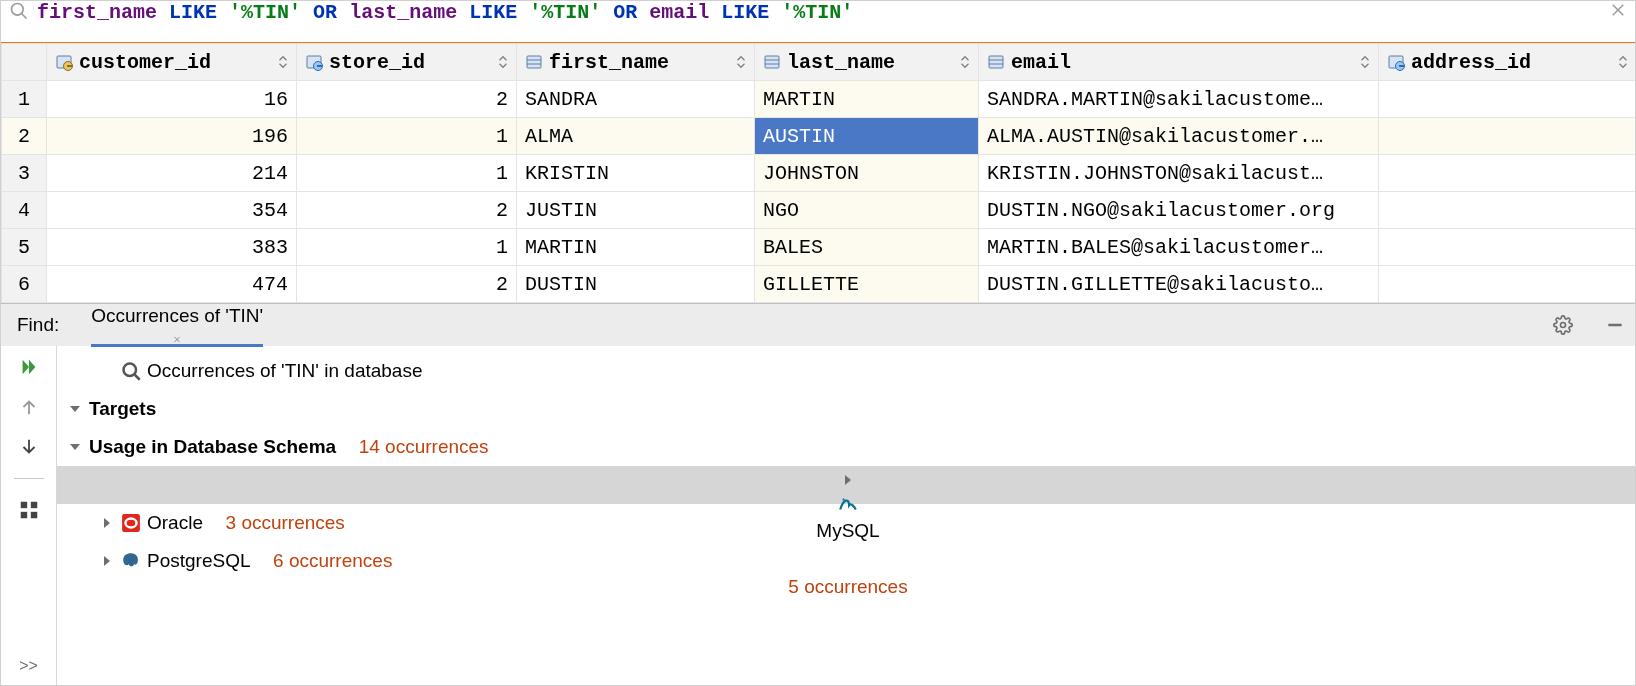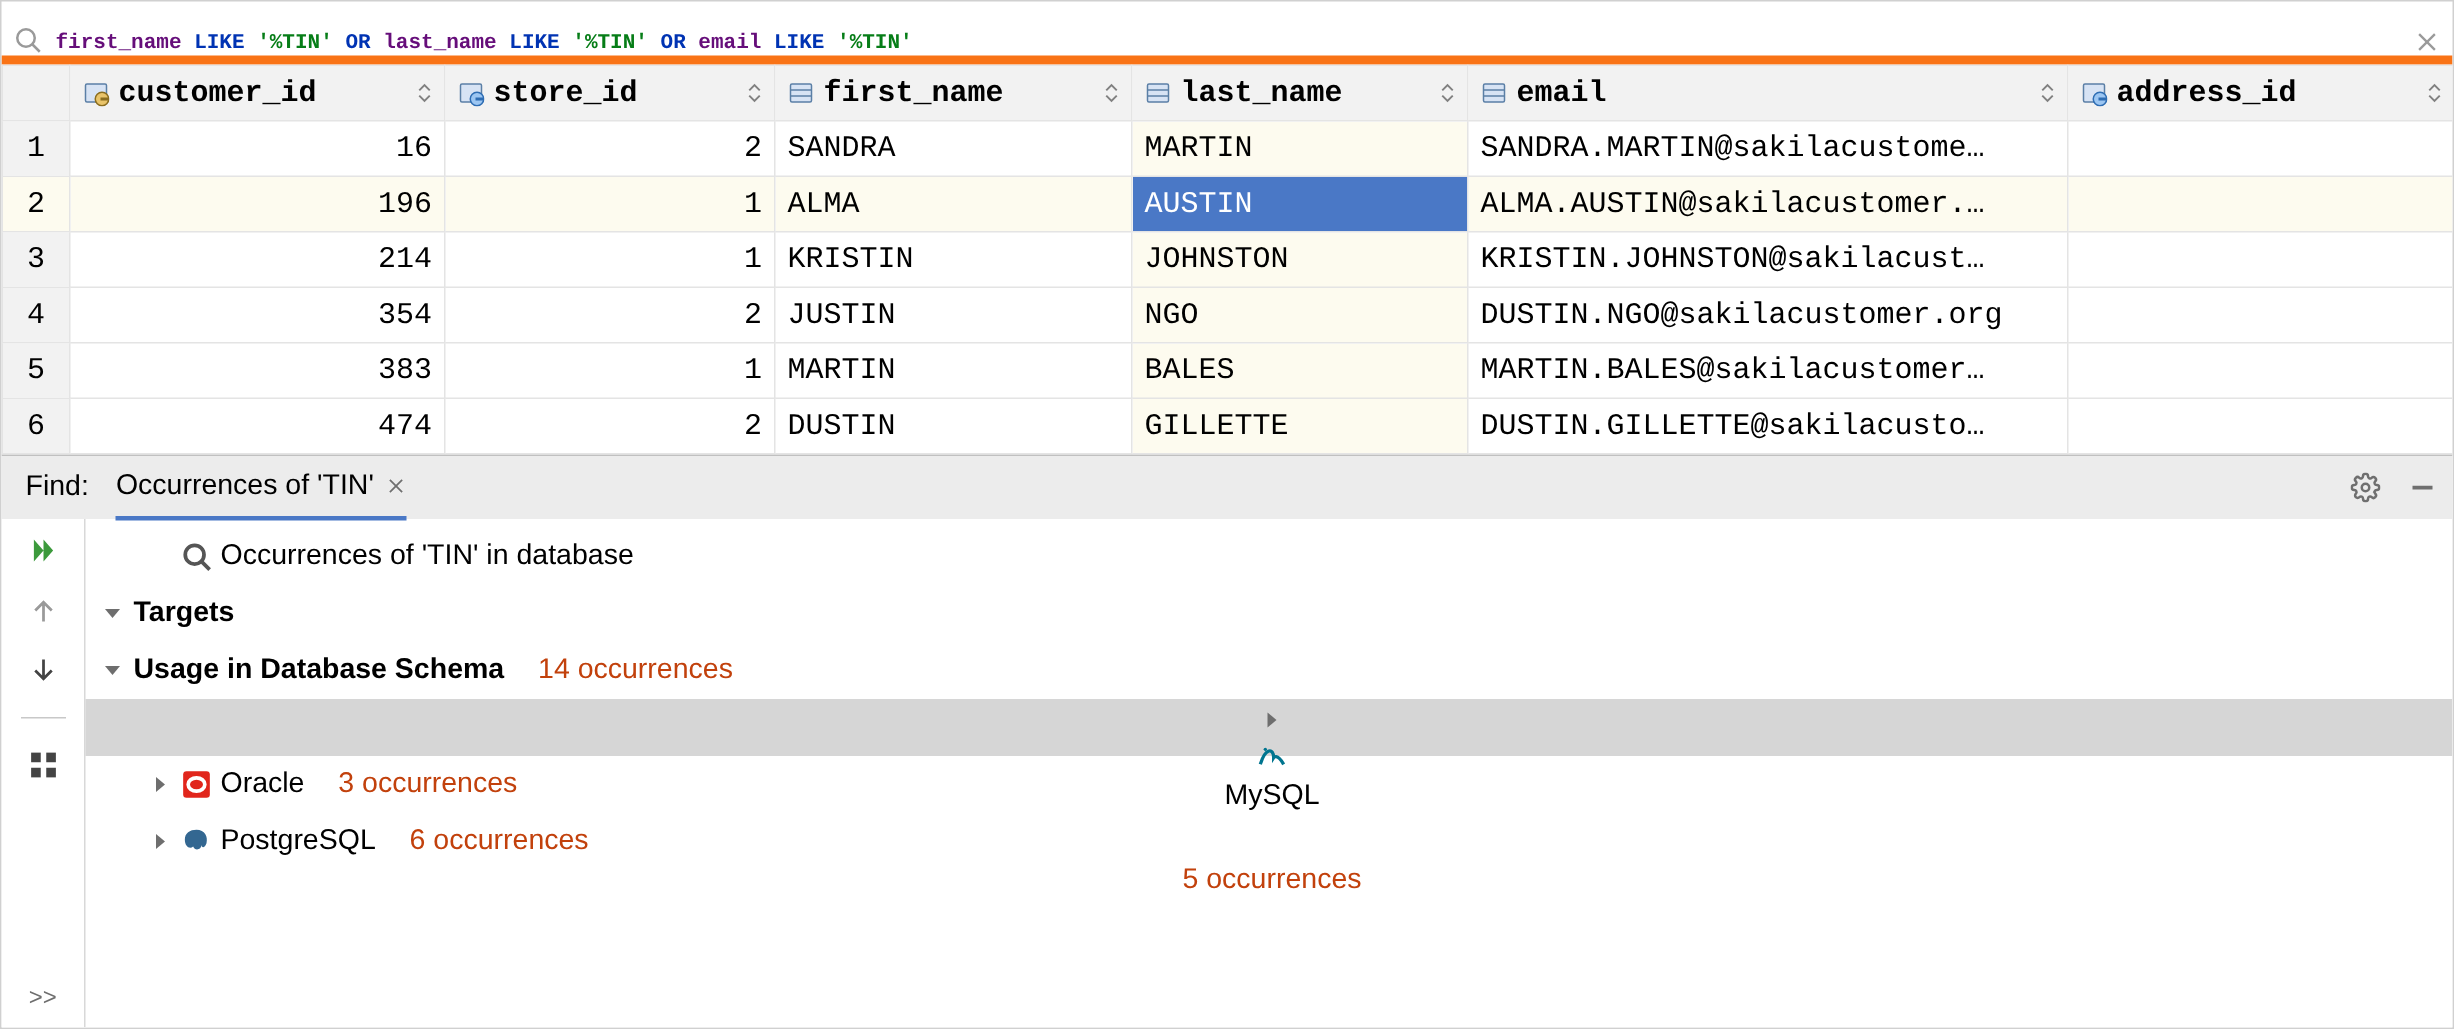--- a/index.html
+++ b/index.html
@@ -11,25 +11,25 @@
     width: 1636px;
     height: 686px;
     overflow: hidden;
     border: 1px solid #d0d0d0;
     display: flex;
     flex-direction: column;
   }
   
   .filter-bar {
     display: flex;
-    align-items: flex-end;
+    align-items: flex-start;
     height: 42px;
     padding: 0 8px;
-    border-bottom: 6px solid #f97316;
-    font-size: 14px;
+    border-bottom: 1px solid #f97316;
+    font-size: 20px;
     gap: 8px;
   }
   .filter-bar .search-ic { width:20px; height:20px; color:#9a9a9a; flex-shrink:0;}
   .filter-bar .close-ic  { width:18px; height:18px; color:#9a9a9a; cursor:pointer; flex-shrink:0;}
   .filter-text { flex:1; white-space:nowrap; font-weight:bold; }
   .filter-text .c-col  { color:#660e7a; }
   .filter-text .c-key  { color:#0033b3; }
   .filter-text .c-str  { color:#067d17; }
   
   .grid-wrap { flex:0 0 auto; overflow:hidden; }
@@ -72,29 +72,30 @@
     border-top:1px solid #c0c0c0;
     background:#fff;
     font-family: -apple-system,"Segoe UI",Arial,sans-serif;
     font-size: 19px;
   }
   .find-tabs {
     display:flex; align-items:center;
     background:#ececec;
     height:42px;
     padding:0 10px 0 16px;
-    gap:18px;
+    gap:32px;
   }
   .find-tabs .tab {
     display:flex; align-items:center; gap:8px;
     height:100%;
     border-bottom:3px solid transparent;
     margin-bottom:-1px;
     cursor:pointer;
     color:#5a5a5a;
+    flex-direction:column;
   }
   .find-tabs .tab.active { border-bottom-color:#4a78c6; color:#000;}
   .find-tabs .lbl { color:#000; }
   .find-tabs .spacer{flex:1}
   .icn-btn{width:20px;height:20px;color:#6f6f6f;cursor:pointer;}
   
   .find-body { display:flex; flex:1; overflow:hidden; }
   .gutter {
     width:56px; border-right:1px solid #d8d8d8;
     display:flex; flex-direction:column; align-items:center;

